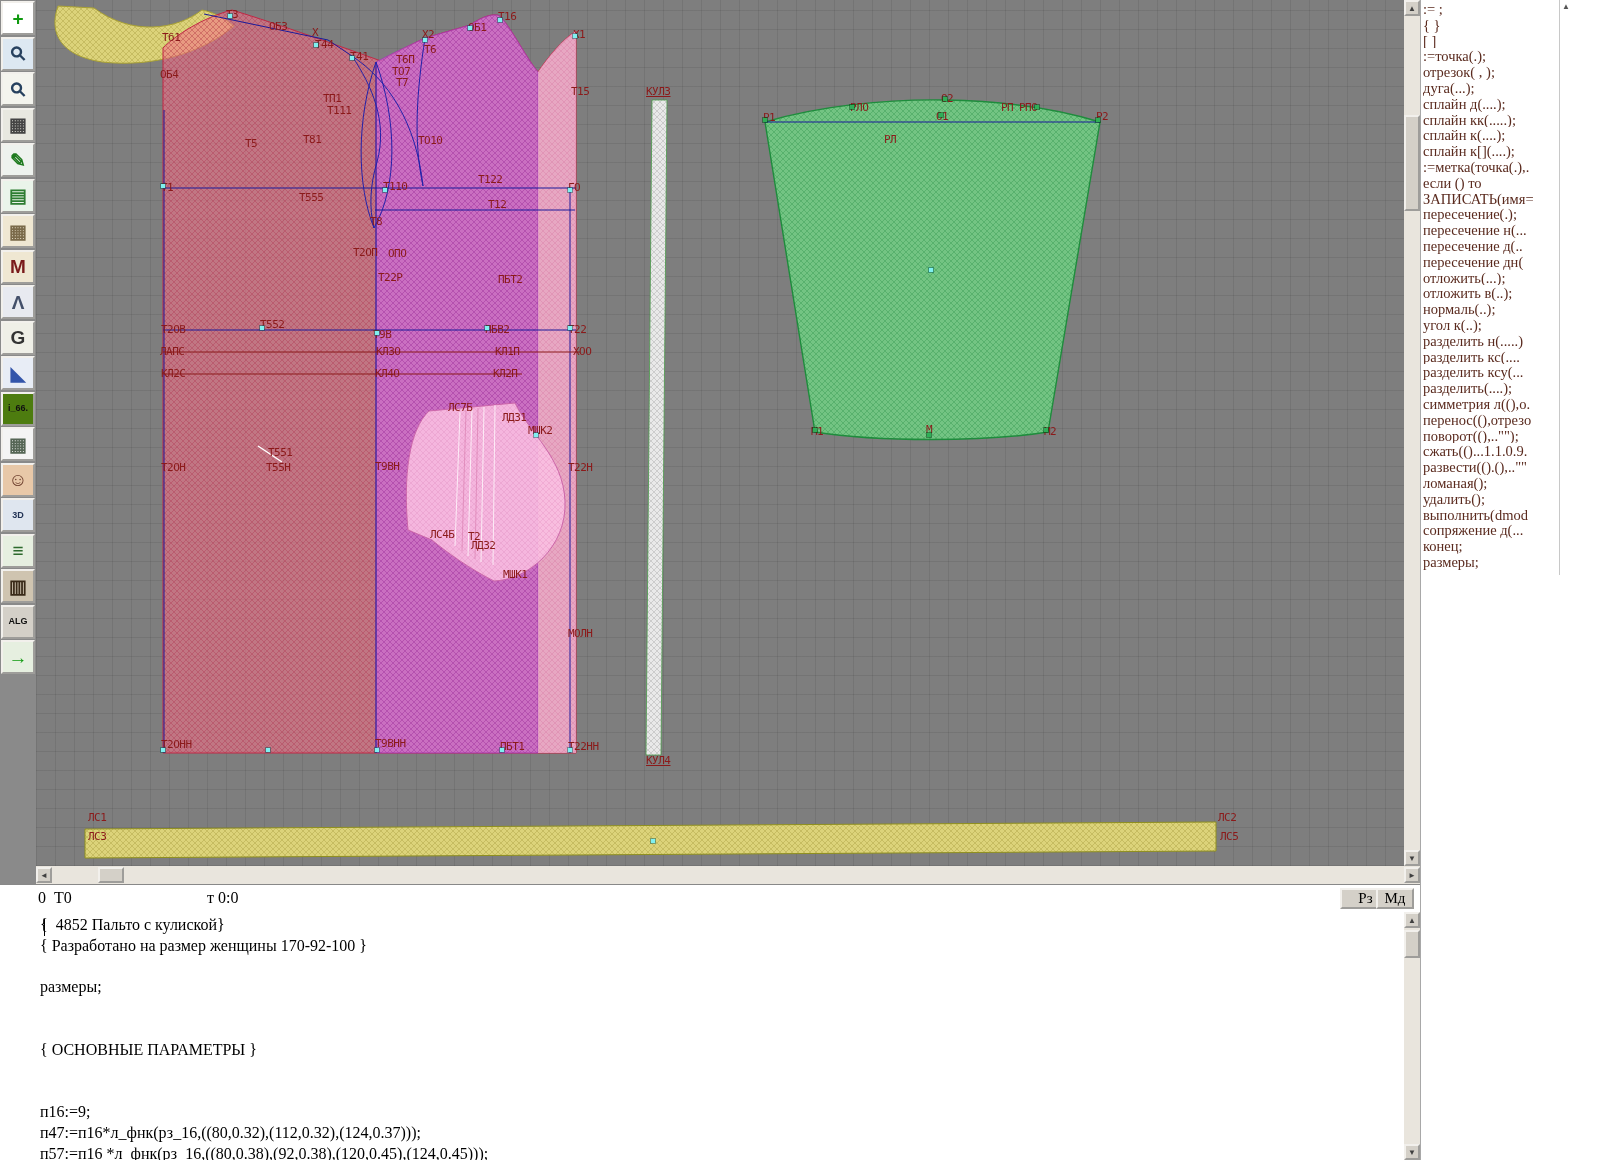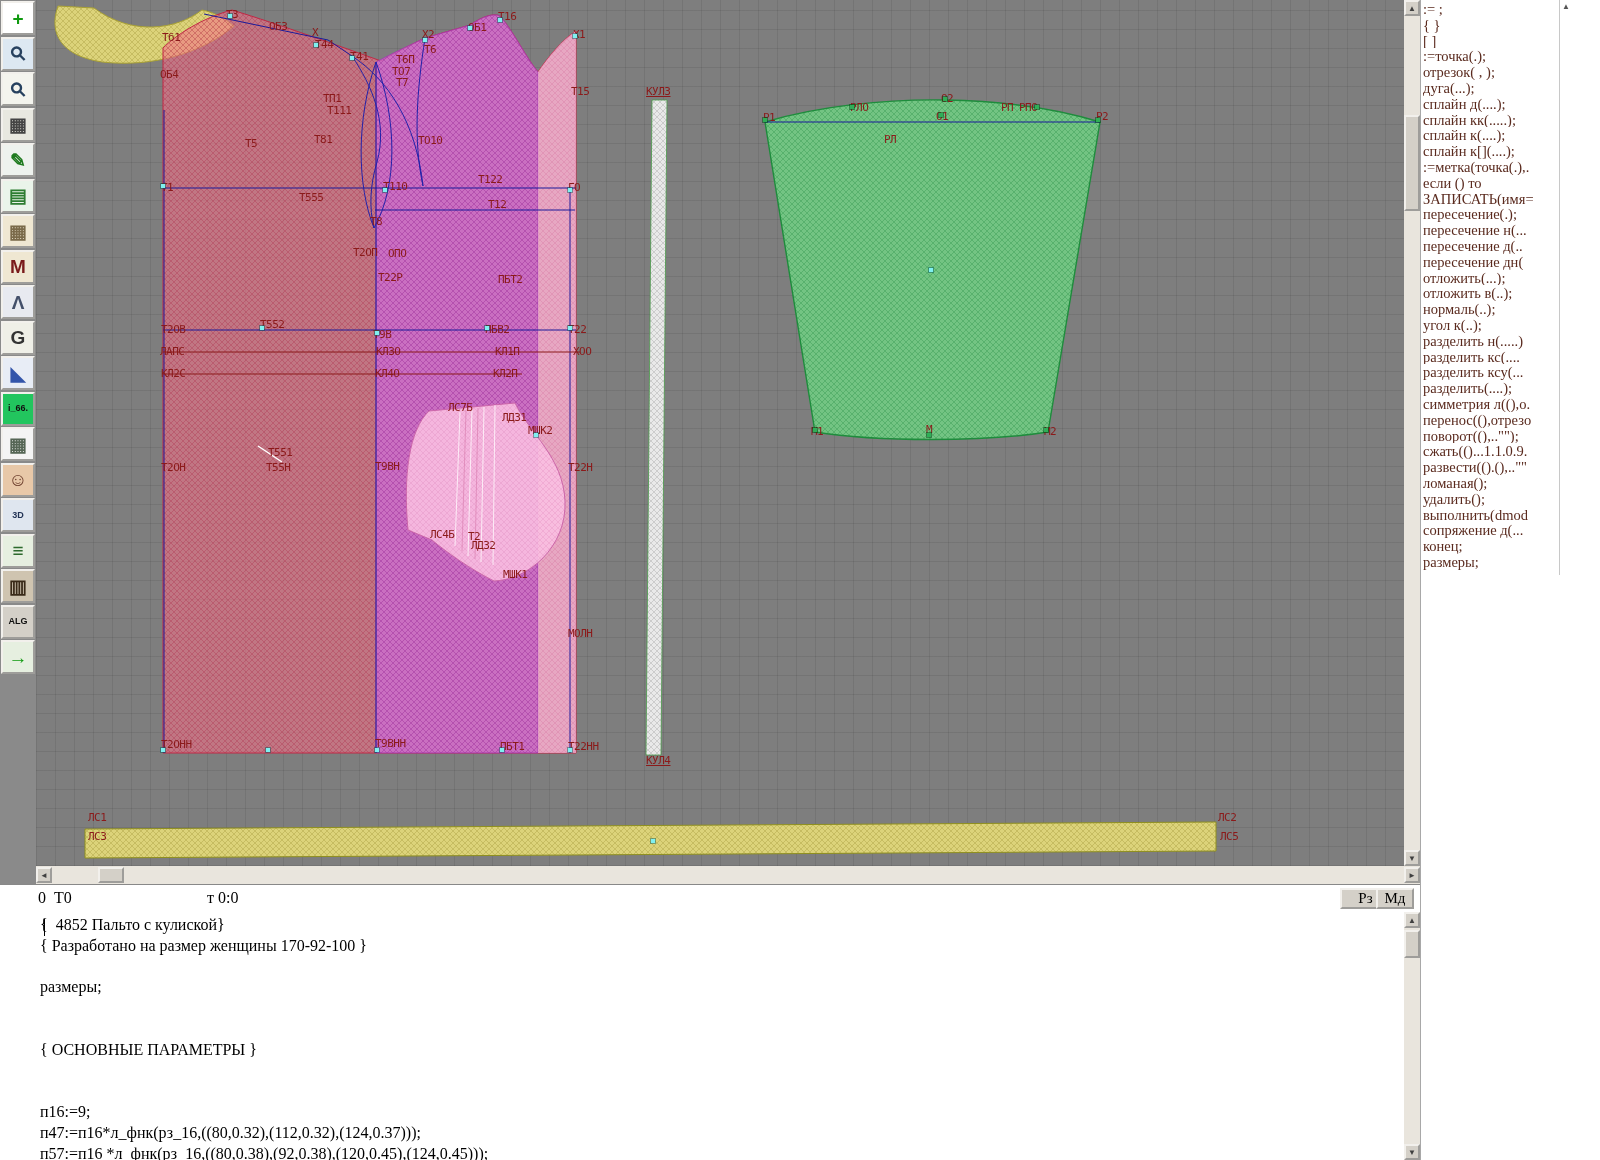--- a/index.html
+++ b/index.html
@@ -94,21 +94,21 @@
     </div>
     <div class="tbtn" style="background: rgb(232, 234, 240);">
       <span style="color: rgb(68, 80, 106);">Λ</span>
     </div>
     <div class="tbtn" style="background: rgb(239, 239, 231);">
       <span style="color: rgb(51, 51, 51);">G</span>
     </div>
     <div class="tbtn" style="background: rgb(232, 237, 246);">
       <span style="color: rgb(51, 85, 170);">◣</span>
     </div>
-    <div class="tbtn small" style="background: #22c55e;">
+    <div class="tbtn small" style="background: #4d7c0f;">
       <span style="color: rgb(17, 17, 17);">i_66.</span>
     </div>
     <div class="tbtn" style="background: rgb(244, 244, 244);">
       <span style="color: rgb(85, 102, 85);">▦</span>
     </div>
     <div class="tbtn" style="background: rgb(232, 200, 168);">
       <span style="color: rgb(106, 59, 42);">☺</span>
     </div>
     <div class="tbtn small" style="background: rgb(223, 230, 239);">
       <span style="color: rgb(34, 51, 85);">3D</span>
@@ -218,21 +218,21 @@
       <span class="lbl" style="left: 314px; top: 50px;">Т41</span>
       <span class="lbl" style="left: 360px; top: 53px;">Т6П</span>
       <span class="lbl" style="left: 388px; top: 43px;">Т6</span>
       <span class="lbl" style="left: 356px; top: 65px;">ТО7</span>
       <span class="lbl" style="left: 360px; top: 76px;">Т7</span>
       <span class="lbl" style="left: 535px; top: 85px;">Т15</span>
       <span class="lbl u" style="left: 610px; top: 85px;">КУЛ3</span>
       <span class="lbl" style="left: 287px; top: 92px;">ТП1</span>
       <span class="lbl" style="left: 291px; top: 104px;">Т111</span>
       <span class="lbl" style="left: 209px; top: 137px;">Т5</span>
-      <span class="lbl" style="left: 278px; top: 133px;">Т81</span>
+      <span class="lbl" style="left: 267px; top: 133px;">Т81</span>
       <span class="lbl" style="left: 382px; top: 134px;">ТО10</span>
       <span class="lbl" style="left: 125px; top: 181px;">Т1</span>
       <span class="lbl" style="left: 347px; top: 180px;">Т110</span>
       <span class="lbl" style="left: 442px; top: 173px;">Т122</span>
       <span class="lbl" style="left: 532px; top: 181px;">ГО</span>
       <span class="lbl" style="left: 227px; top: 191px; margin-left: 36px;">Т555</span>
       <span class="lbl" style="left: 452px; top: 198px;">Т12</span>
       <span class="lbl" style="left: 334px; top: 215px;">Т8</span>
       <span class="lbl" style="left: 317px; top: 246px;">Т2ОП</span>
       <span class="lbl" style="left: 352px; top: 247px;">ОПО</span>

